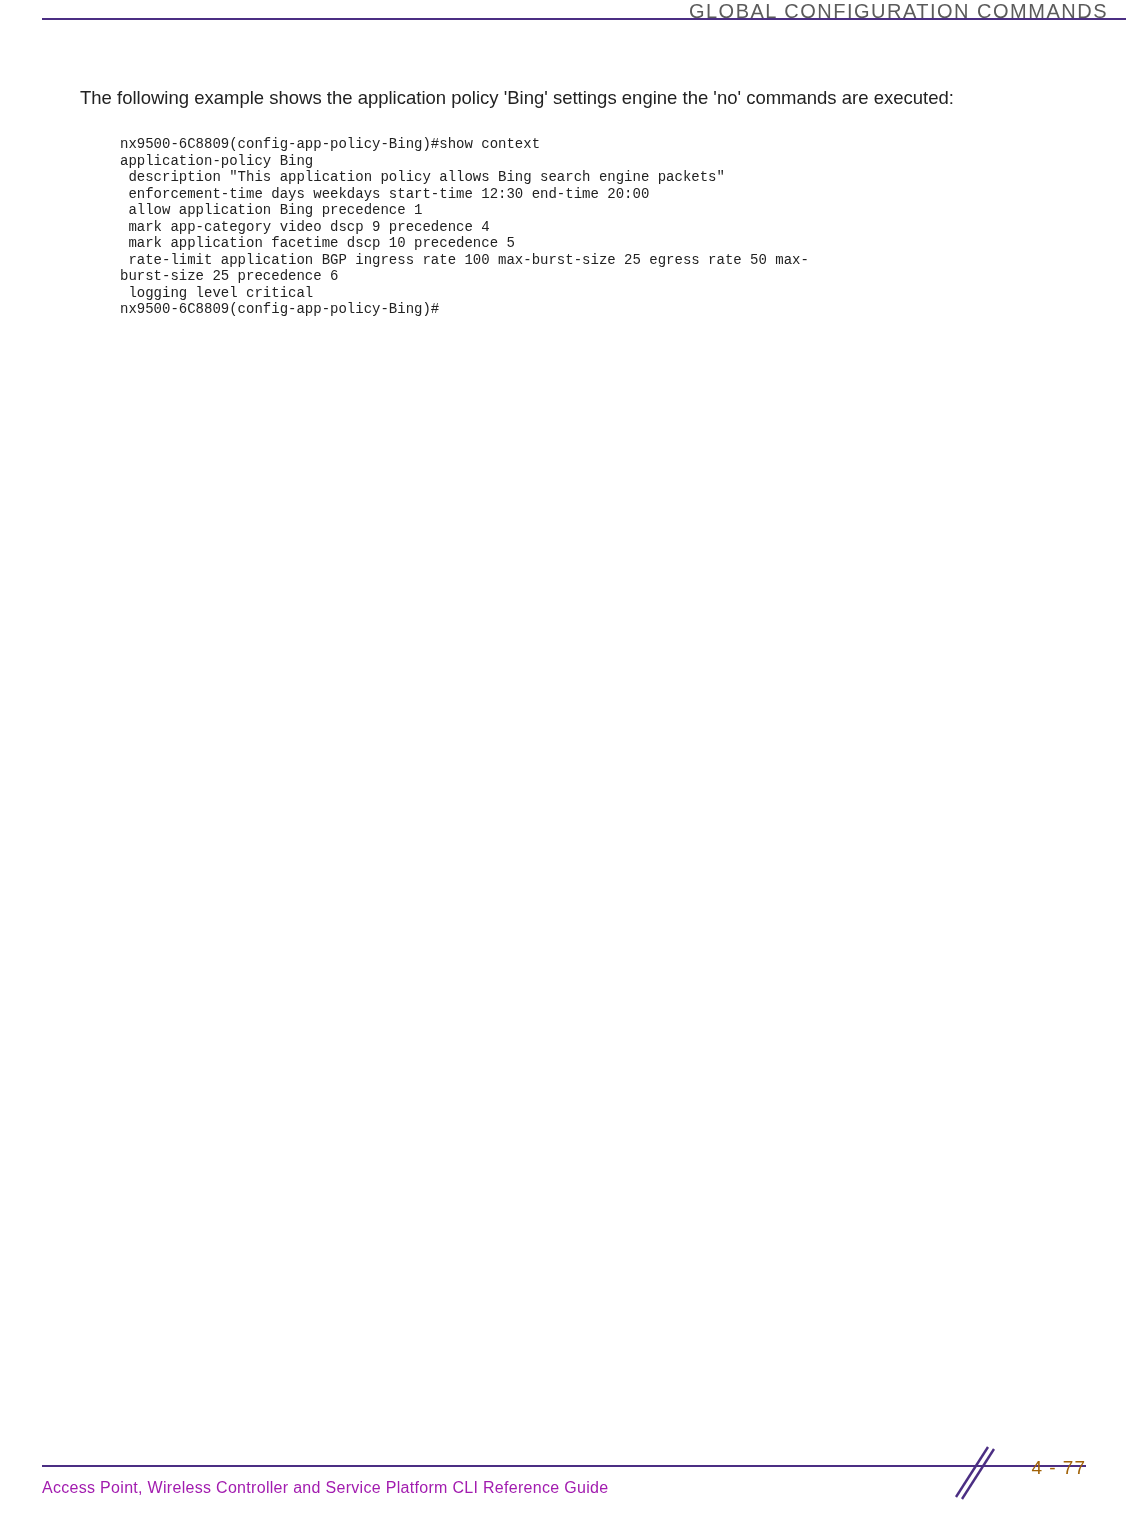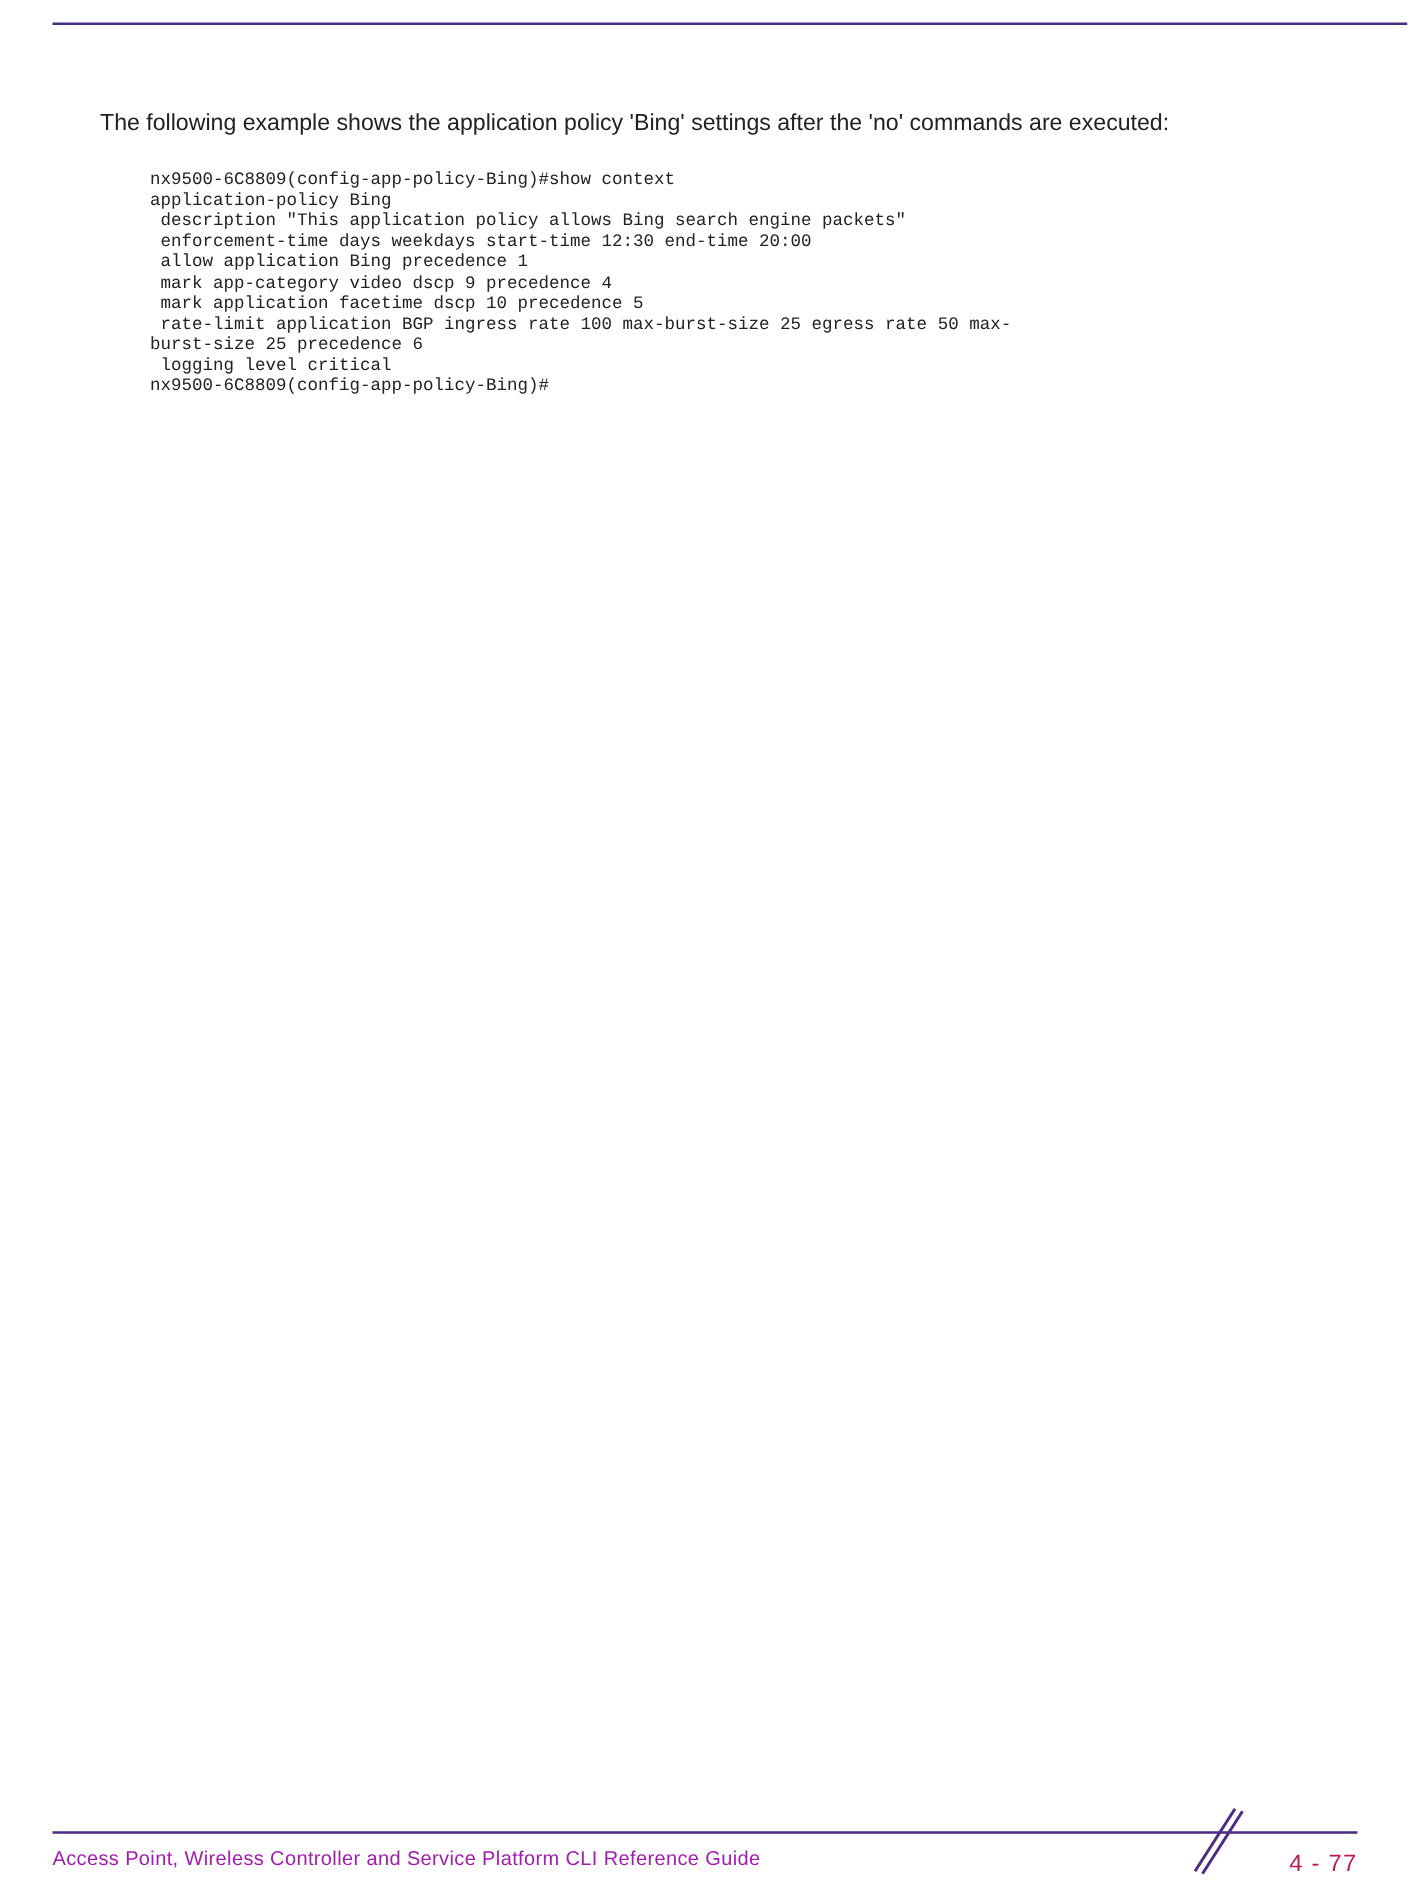--- a/index.html
+++ b/index.html
@@ -91,34 +91,35 @@
       height: 60px;
     }
     .footer-slash svg {
       width: 50px;
       height: 60px;
       display: block;
     }
     .page-number {
       position: absolute;
       right: 0;
-      bottom: 0;
+      bottom: 24px;
       font-size: 19px;
-      color: #be185d;
+      color: #a16207;
       letter-spacing: 1px;
     }
   </style>
 </head>
 <body>
 
 <div class="page">
 
+  <div class="header-title">GLOBAL CONFIGURATION COMMANDS</div>
   <div class="header-rule"></div>
 
-  <div class="body-text">The following example shows the application policy 'Bing' settings after the 'no' commands are executed:</div>
+  <div class="body-text">The following example shows the application policy 'Bing' settings engine the 'no' commands are executed:</div>
 
   <div class="code-block">nx9500-6C8809(config-app-policy-Bing)#show context
 application-policy Bing
  description "This application policy allows Bing search engine packets"
  enforcement-time days weekdays start-time 12:30 end-time 20:00
  allow application Bing precedence 1
  mark app-category video dscp 9 precedence 4
  mark application facetime dscp 10 precedence 5
  rate-limit application BGP ingress rate 100 max-burst-size 25 egress rate 50 max-
 burst-size 25 precedence 6

